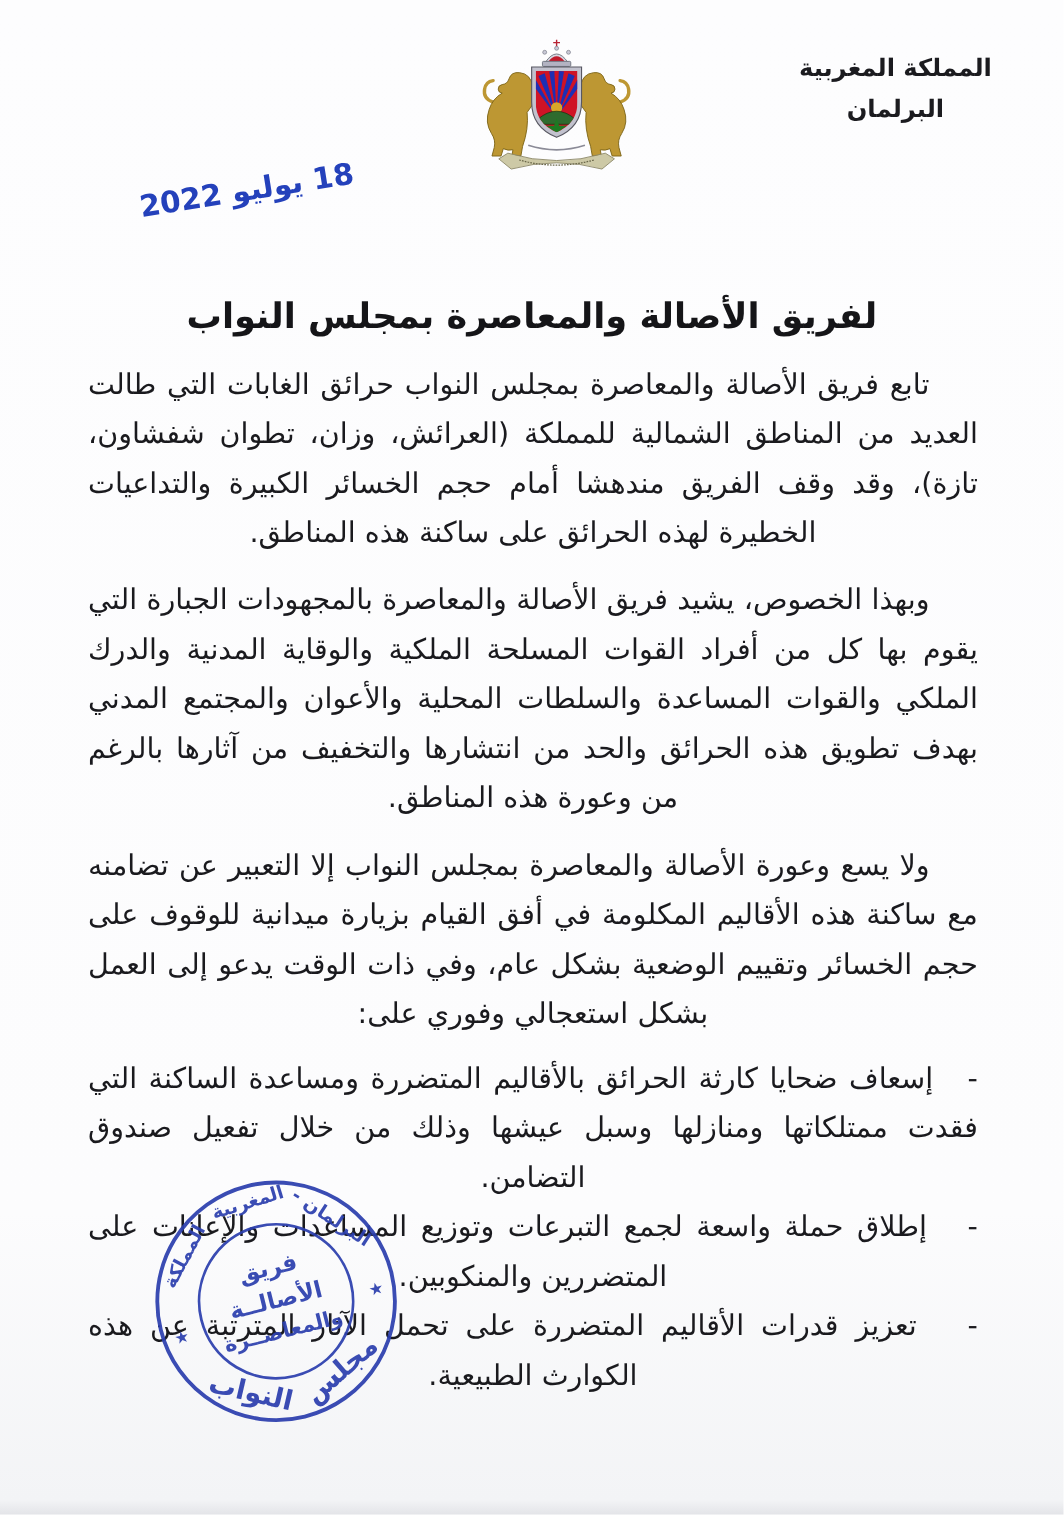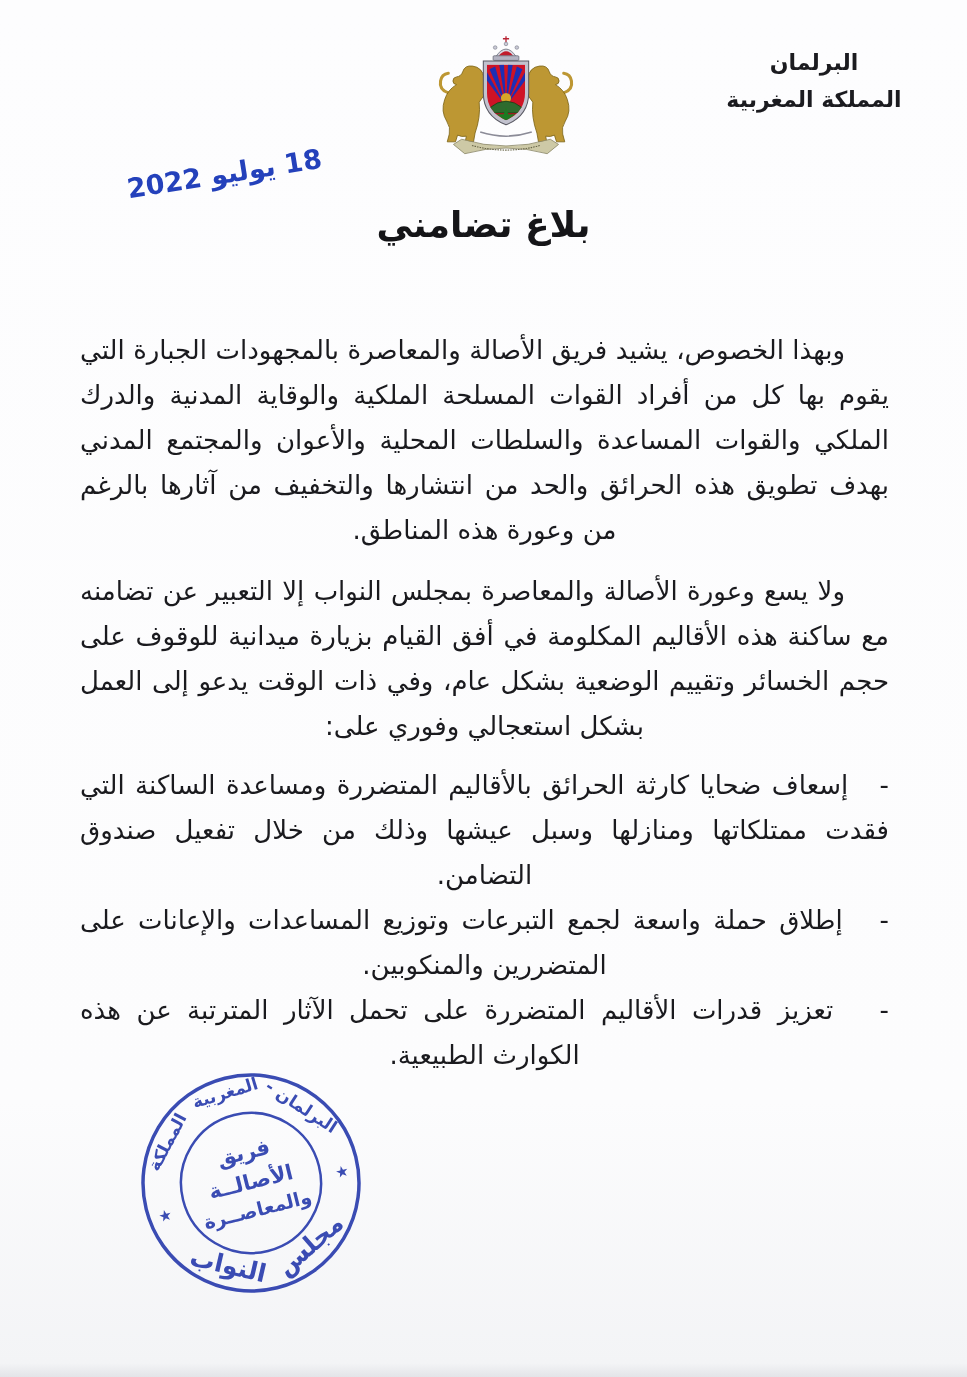--- a/index.html
+++ b/index.html
@@ -99,30 +99,31 @@
     </g>
 
     <g>
       <path d="M120,198 q50,16 100,0" stroke="#8b8b97" fill="none" stroke-width="3"></path>
       <path d="M84,212 q86,26 172,0 l16,10 -22,18 q-80,-22 -160,0 l-22,-18 z" fill="#cdc9a6" stroke="#8c8868" stroke-width="1.6"></path>
       <path d="M104,224 q66,18 132,0" stroke="#6b684a" stroke-width="2.2" fill="none" stroke-dasharray="3,2"></path>
     </g>
   </svg>
 
   <div class="letterhead">
+      <div>المملكة المغربية</div>
       <div>البرلمان</div>
-      <div>المملكة المغربية</div>
     </div>
 
   <div class="date-stamp">18 يوليو 2022</div>
 
-  <div class="title1">بلاغ تضامني</div>
+  <div class="title2">لفريق الأصالة والمعاصرة بمجلس النواب</div>
 
   <div class="bodytext">
     <div>
+        <p class="para">تابع فريق الأصالة والمعاصرة بمجلس النواب حرائق الغابات التي طالت العديد من المناطق الشمالية للمملكة (العرائش، وزان، تطوان شفشاون، تازة)، وقد وقف الفريق مندهشا أمام حجم الخسائر الكبيرة والتداعيات الخطيرة لهذه الحرائق على ساكنة هذه المناطق.</p>
         <p class="para">وبهذا الخصوص، يشيد فريق الأصالة والمعاصرة بالمجهودات الجبارة التي يقوم بها كل من أفراد القوات المسلحة الملكية والوقاية المدنية والدرك الملكي والقوات المساعدة والسلطات المحلية والأعوان والمجتمع المدني بهدف تطويق هذه الحرائق والحد من انتشارها والتخفيف من آثارها بالرغم من وعورة هذه المناطق.</p>
         <p class="para">ولا يسع وعورة الأصالة والمعاصرة بمجلس النواب إلا التعبير عن تضامنه مع ساكنة هذه الأقاليم المكلومة في أفق القيام بزيارة ميدانية للوقوف على حجم الخسائر وتقييم الوضعية بشكل عام، وفي ذات الوقت يدعو إلى العمل بشكل استعجالي وفوري على:</p>
       </div>
     <div class="bullets">
         <p class="para bullet">إسعاف ضحايا كارثة الحرائق بالأقاليم المتضررة ومساعدة الساكنة التي فقدت ممتلكاتها ومنازلها وسبل عيشها وذلك من خلال تفعيل صندوق التضامن.</p>
         <p class="para bullet">إطلاق حملة واسعة لجمع التبرعات وتوزيع المساعدات والإعانات على المتضررين والمنكوبين.</p>
         <p class="para bullet">تعزيز قدرات الأقاليم المتضررة على تحمل الآثار المترتبة عن هذه الكوارث الطبيعية.</p>
       </div>
   </div>
 

